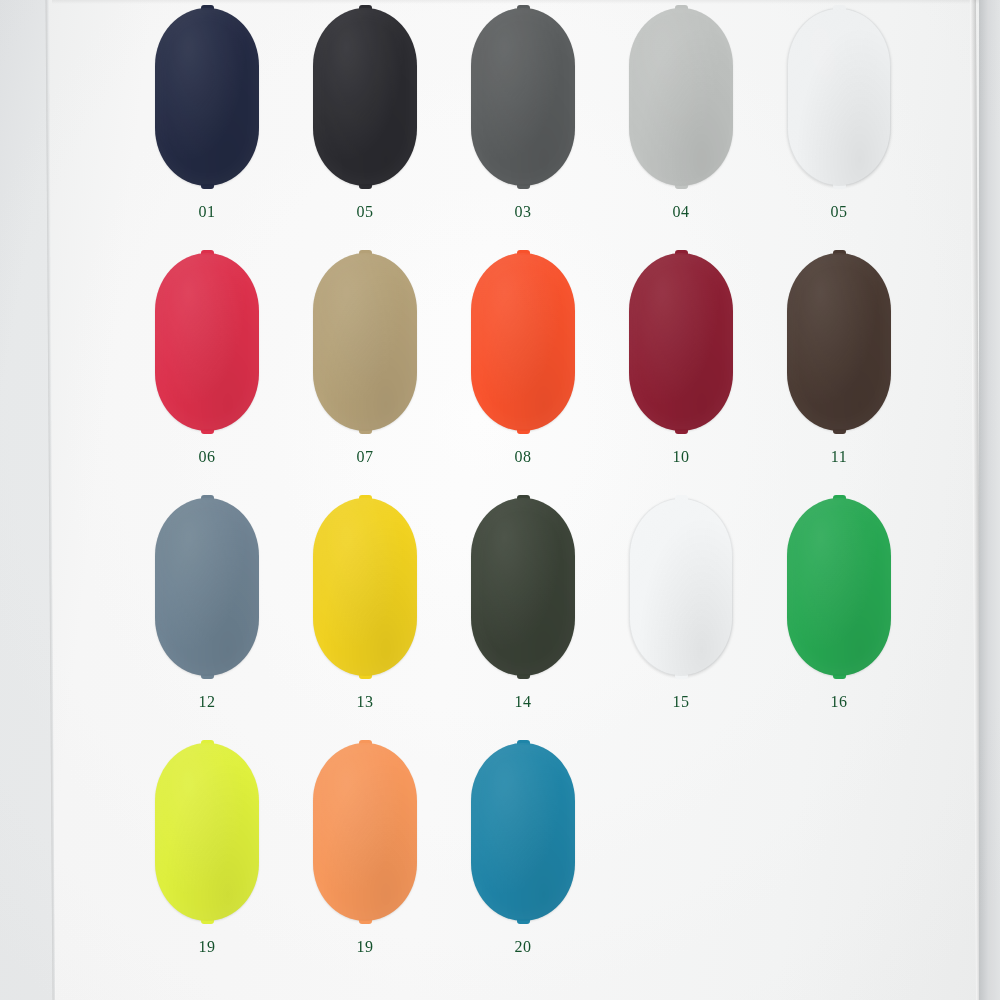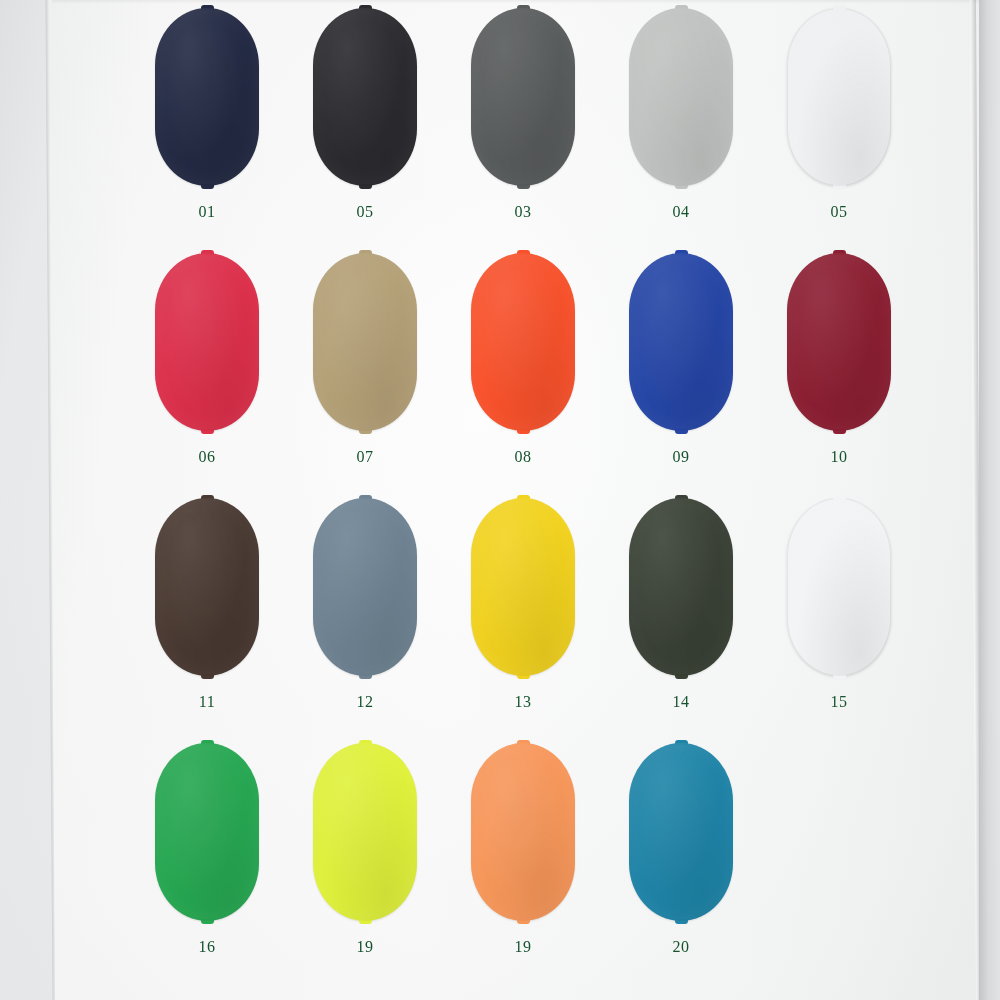--- a/index.html
+++ b/index.html
@@ -236,29 +236,20 @@
         <div class="chip-wrap">
           <div class="chip" title="orange-red" style="background: rgb(249, 82, 44);">
             <div class="nub-top" style="background: rgb(249, 82, 44);"></div>
             <div class="nub-bottom" style="background: rgb(249, 82, 44);"></div>
           </div>
         </div>
         <div class="label">08</div>
       </div>
       <div class="cell">
         <div class="chip-wrap">
-          <div class="chip" title="royal-blue" style="background: rgb(38, 71, 168);">
-            <div class="nub-top" style="background: rgb(38, 71, 168);"></div>
-            <div class="nub-bottom" style="background: rgb(38, 71, 168);"></div>
-          </div>
-        </div>
-        <div class="label">09</div>
-      </div>
-      <div class="cell">
-        <div class="chip-wrap">
           <div class="chip" title="burgundy" style="background: rgb(142, 31, 51);">
             <div class="nub-top" style="background: rgb(142, 31, 51);"></div>
             <div class="nub-bottom" style="background: rgb(142, 31, 51);"></div>
           </div>
         </div>
         <div class="label">10</div>
       </div>
       <div class="cell">
         <div class="chip-wrap">
           <div class="chip" title="dark-brown" style="background: rgb(74, 58, 50);">

